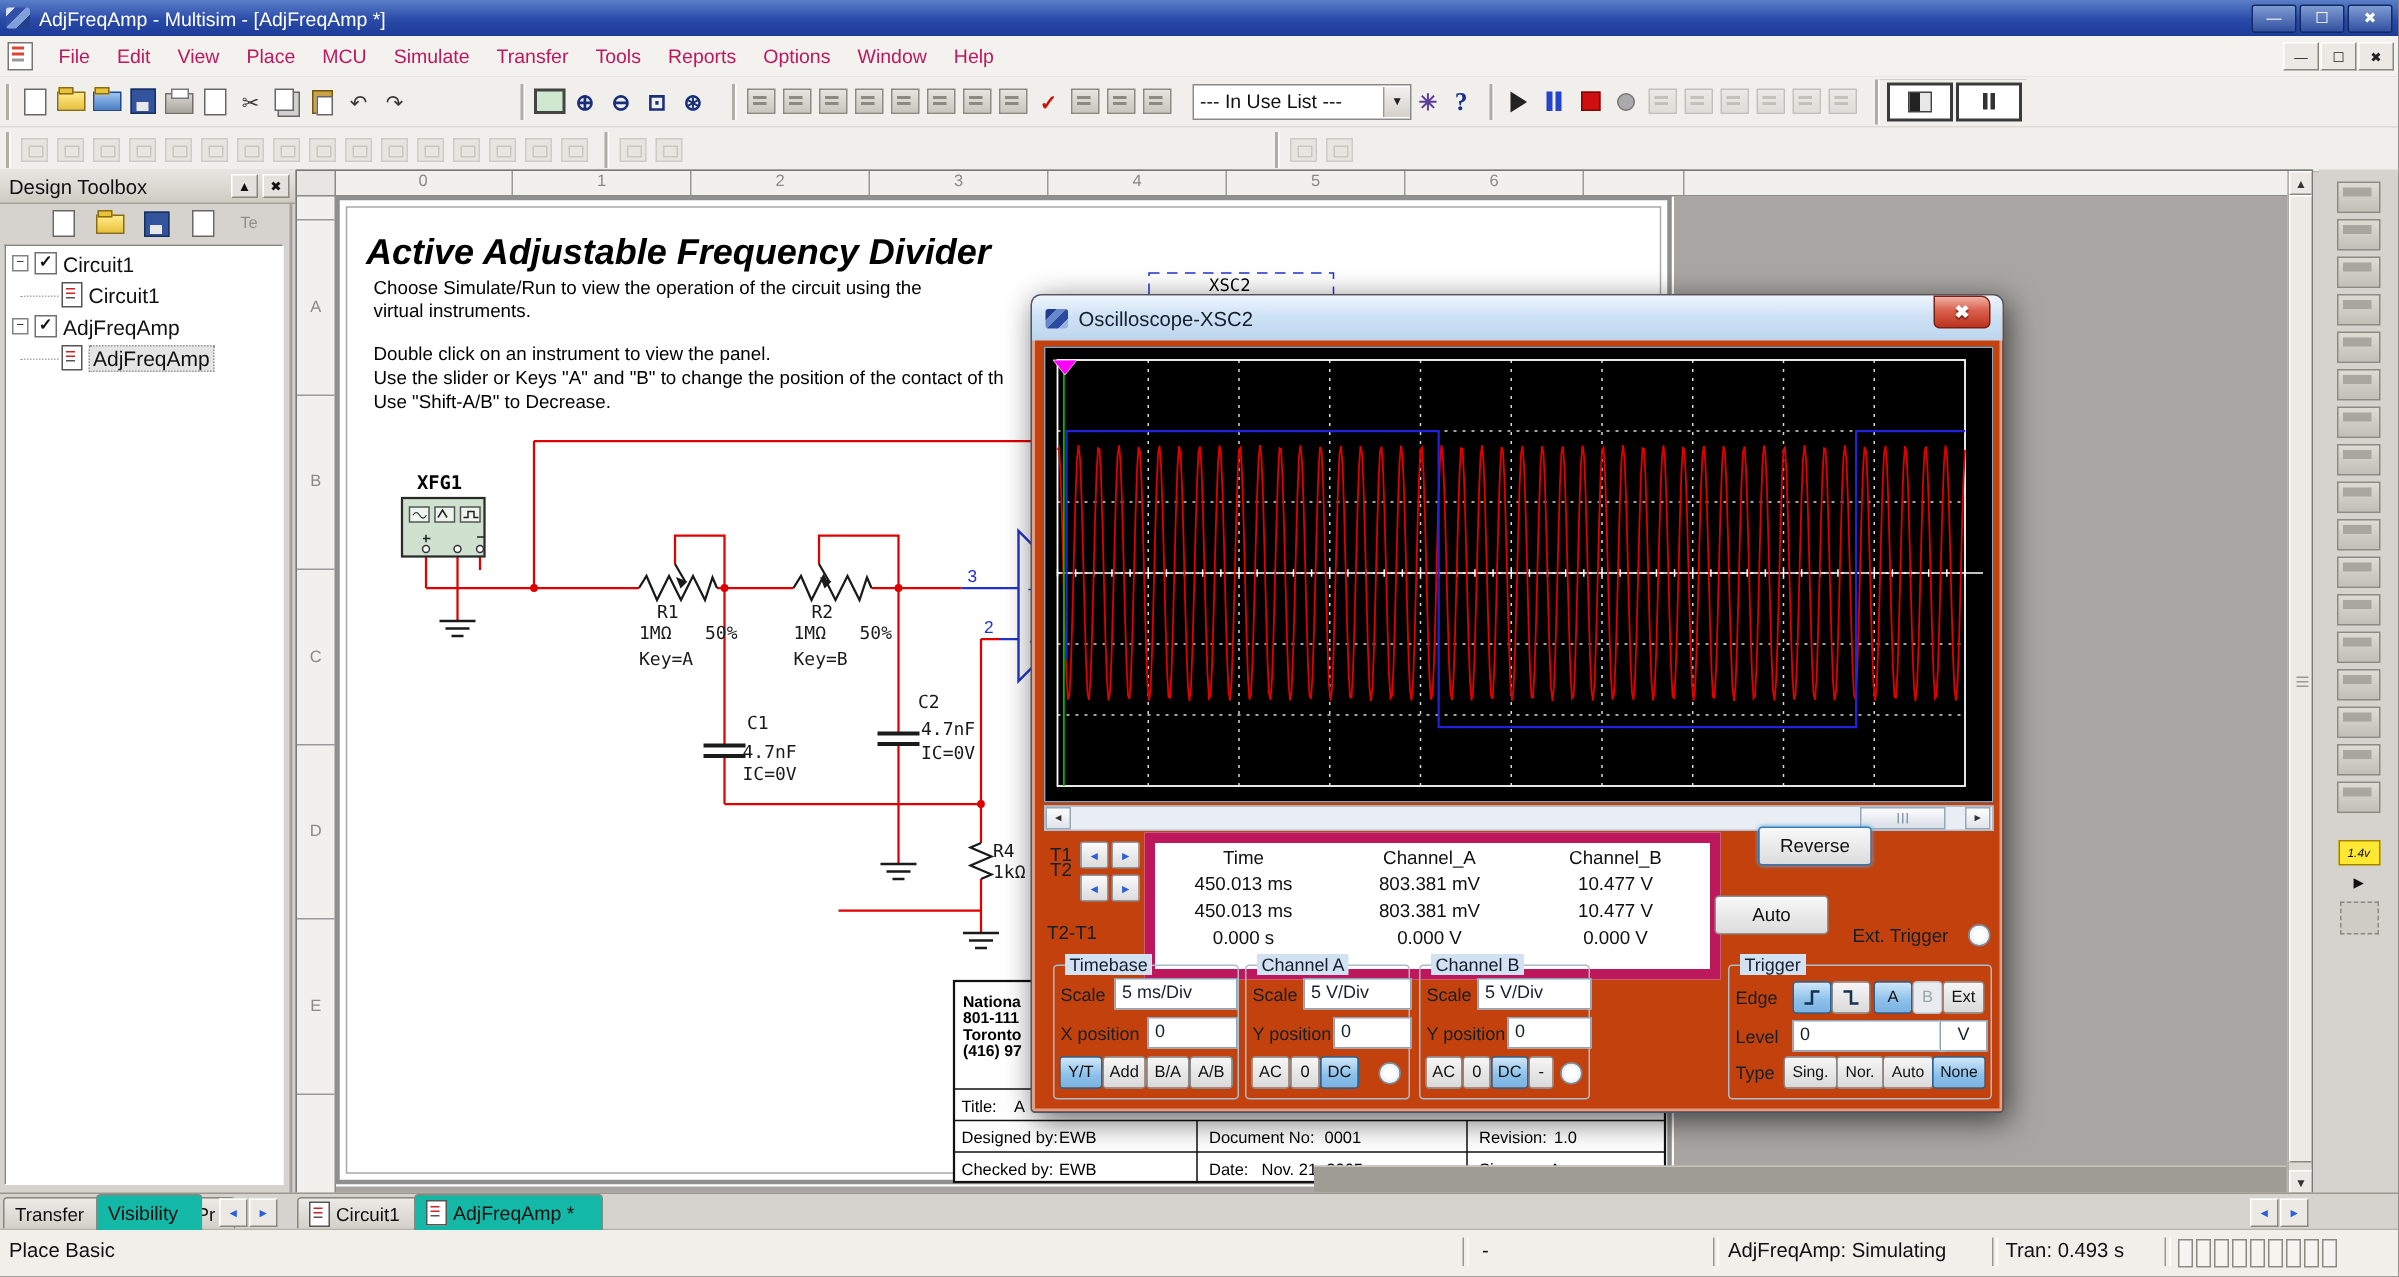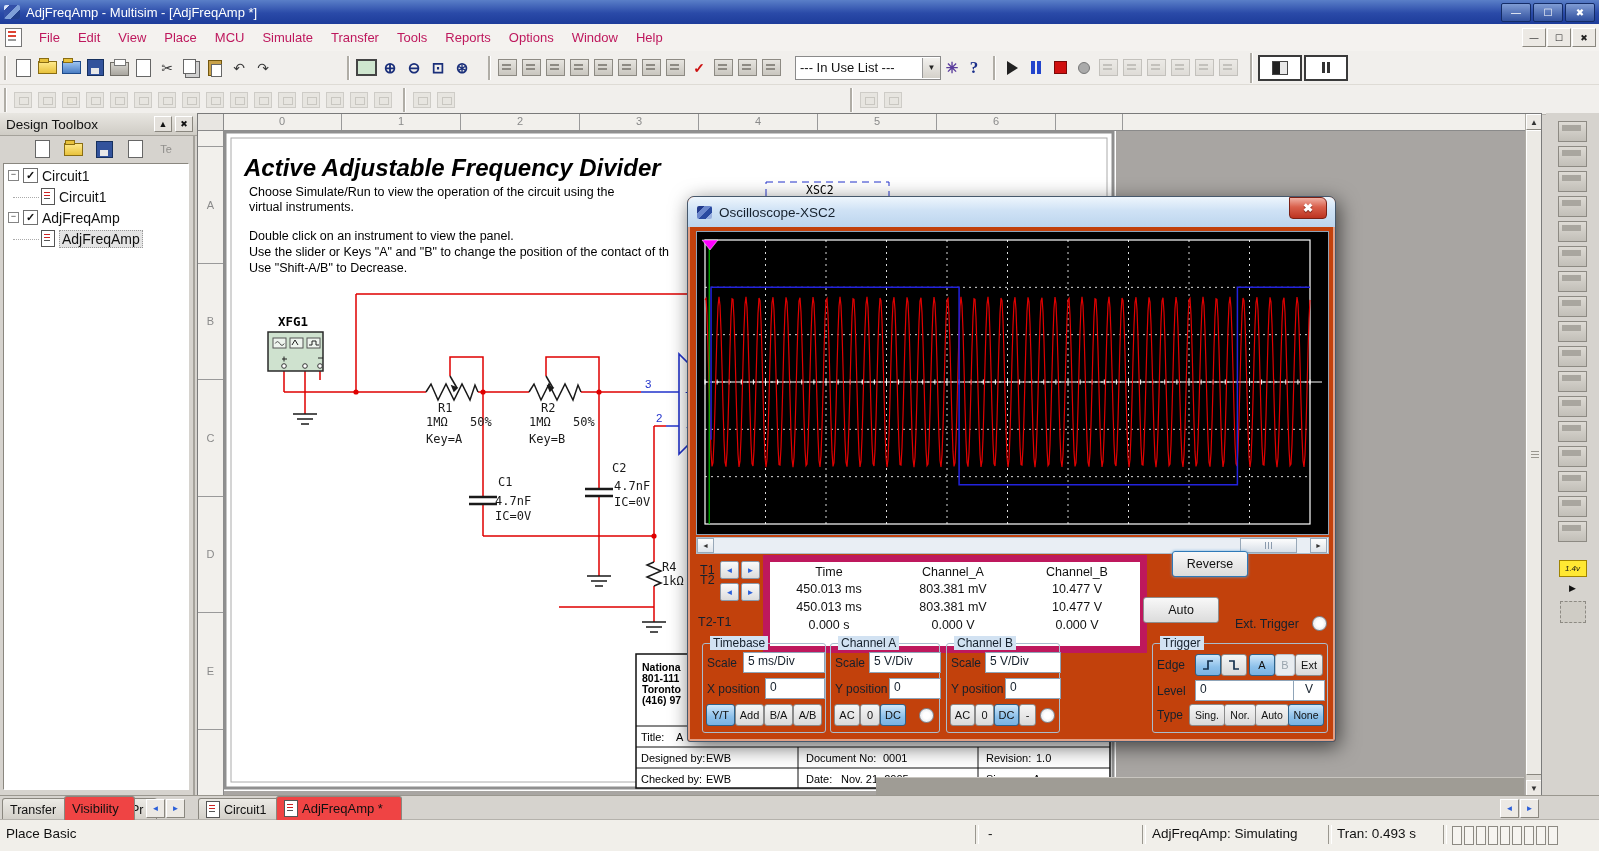--- a/index.html
+++ b/index.html
@@ -132,21 +132,21 @@
   .grp .lg{position:absolute;top:-8px;left:7px;background:#d2e2f2;padding:0 3px;}
   .inputbox{position:absolute;background:#fff;border:1px solid #8fa4b8;height:17px;font-size:12px;padding:1px 4px;overflow:hidden;white-space:nowrap;}
   .mbtn{position:absolute;height:20px;background:linear-gradient(#f6f6f6,#d9d9d9);border:1px solid #8a8a8a;border-radius:3px;
     font-size:11px;display:flex;align-items:center;justify-content:center;color:#111;}
   .actbtn{background:linear-gradient(#cfe7fa,#8cc0ea 60%,#7ab2e2);border-color:#2c628b;}
   .disbtn{color:#9aa5ae;border-color:#b8c2cc;background:#e8ecf0;}
   
   .tabsrow{left:0;top:795px;width:1599px;height:24px;background:#d6d3ce;border-top:1px solid #9a978f;}
   .dtab{position:absolute;top:2px;height:21px;background:linear-gradient(#eceae5,#d2cfc8);border:1px solid #8a877f;
     border-bottom:none;border-radius:3px 3px 0 0;font-size:12.5px;display:flex;align-items:center;padding:0 7px;}
-  .acttab{background:#ef4444;font-size:13px;top:0;height:23px;z-index:2;}
+  .acttab{background:#14b8a6;font-size:13px;top:0;height:23px;z-index:2;}
   .navbtns{position:absolute;display:flex;gap:1px;}
   .navbtn{width:17px;height:17px;background:#ece9e4;border:1px solid;border-color:#fff #8a877f #8a877f #fff;
     color:#2b5fd9;font-size:8px;display:flex;align-items:center;justify-content:center;}
   .statusbar{left:0;top:819px;width:1599px;height:32px;background:#f1efea;border-top:1px solid #b5b2ac;font-size:13.5px;}
   .sep{position:absolute;top:5px;width:2px;height:19px;border-left:1px solid #9a978f;border-right:1px solid #fff;}
   .pbars{position:absolute;left:1452px;top:6px;display:flex;gap:2px;}
   .pbars i{width:8px;height:17px;border:1px solid #8d8a83;background:#f6f4f0;}
 </style>
 </head>
 <body>

